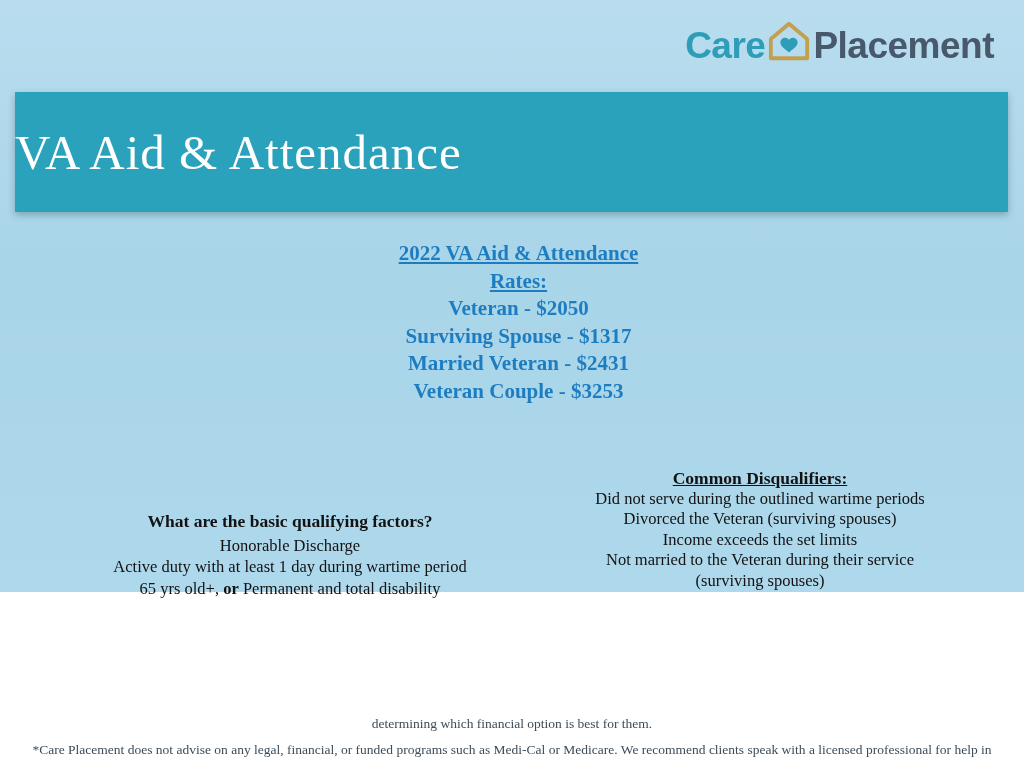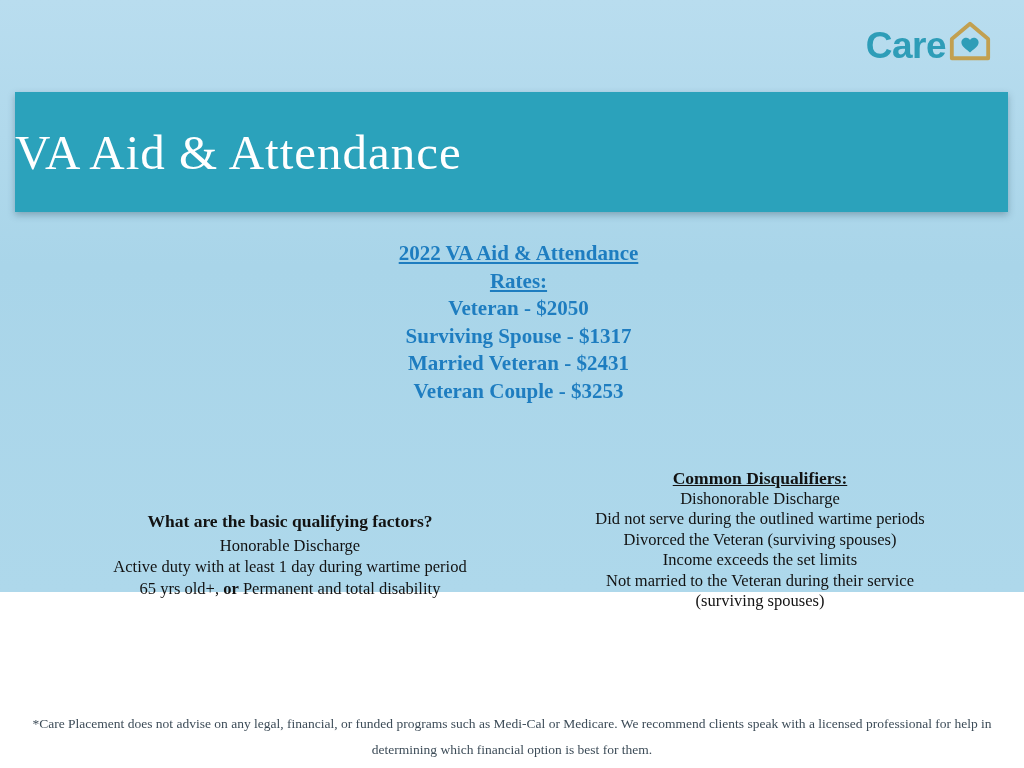--- a/index.html
+++ b/index.html
@@ -78,20 +78,21 @@
 <div class="slide">
 
   <div class="logo">
     <span class="care">Care</span>
     <span class="house">
       <svg width="44" height="42" viewBox="0 0 46 42" aria-hidden="true">
         <path d="M23 3 L42 19 L42 39 L4 39 L4 19 Z" fill="none" stroke="#c2a050" stroke-width="4" stroke-linejoin="round"></path>
         <path d="M23 33 C 20 30, 14 27, 14 22.5 C 14 19.5, 16.5 17.5, 19 17.5 C 21 17.5, 22.5 18.8, 23 20 C 23.5 18.8, 25 17.5, 27 17.5 C 29.5 17.5, 32 19.5, 32 22.5 C 32 27, 26 30, 23 33 Z" fill="#2e9db8"></path>
       </svg>
     </span>
+    <span class="placement">Placement</span>
   </div>
 
   <div class="banner">
     <div class="title">VA Aid &amp; Attendance</div>
   </div>
 
   <div class="rates">
     <div class="linkline">2022 VA Aid &amp; Attendance</div>
     <div class="linkline">Rates:</div>
     <div>Veteran - $2050</div>
@@ -102,26 +103,25 @@
 
   <div class="qualify">
     <div class="hd">What are the basic qualifying factors?</div>
     <div>Honorable Discharge</div>
     <div>Active duty with at least 1 day during wartime period</div>
     <div><span>65 yrs old+, </span><span class="boldword">or</span><span> Permanent and total disability</span></div>
   </div>
 
   <div class="disq">
     <div class="hd">Common Disqualifiers:</div>
-    <div>Dishonorable Discharge</div>
     <div>Did not serve during the outlined wartime periods</div>
     <div>Divorced the Veteran (surviving spouses)</div>
     <div>Income exceeds the set limits</div>
     <div>Not married to the Veteran during their service</div>
     <div>(surviving spouses)</div>
   </div>
 
   <div class="footnote">
+    <div>determining which financial option is best for them.</div>
     <div>*Care Placement does not advise on any legal, financial, or funded programs such as Medi-Cal or Medicare. We recommend clients speak with a licensed professional for help in</div>
-    <div>determining which financial option is best for them.</div>
   </div>
 
 </div>
 
 </body></html>

